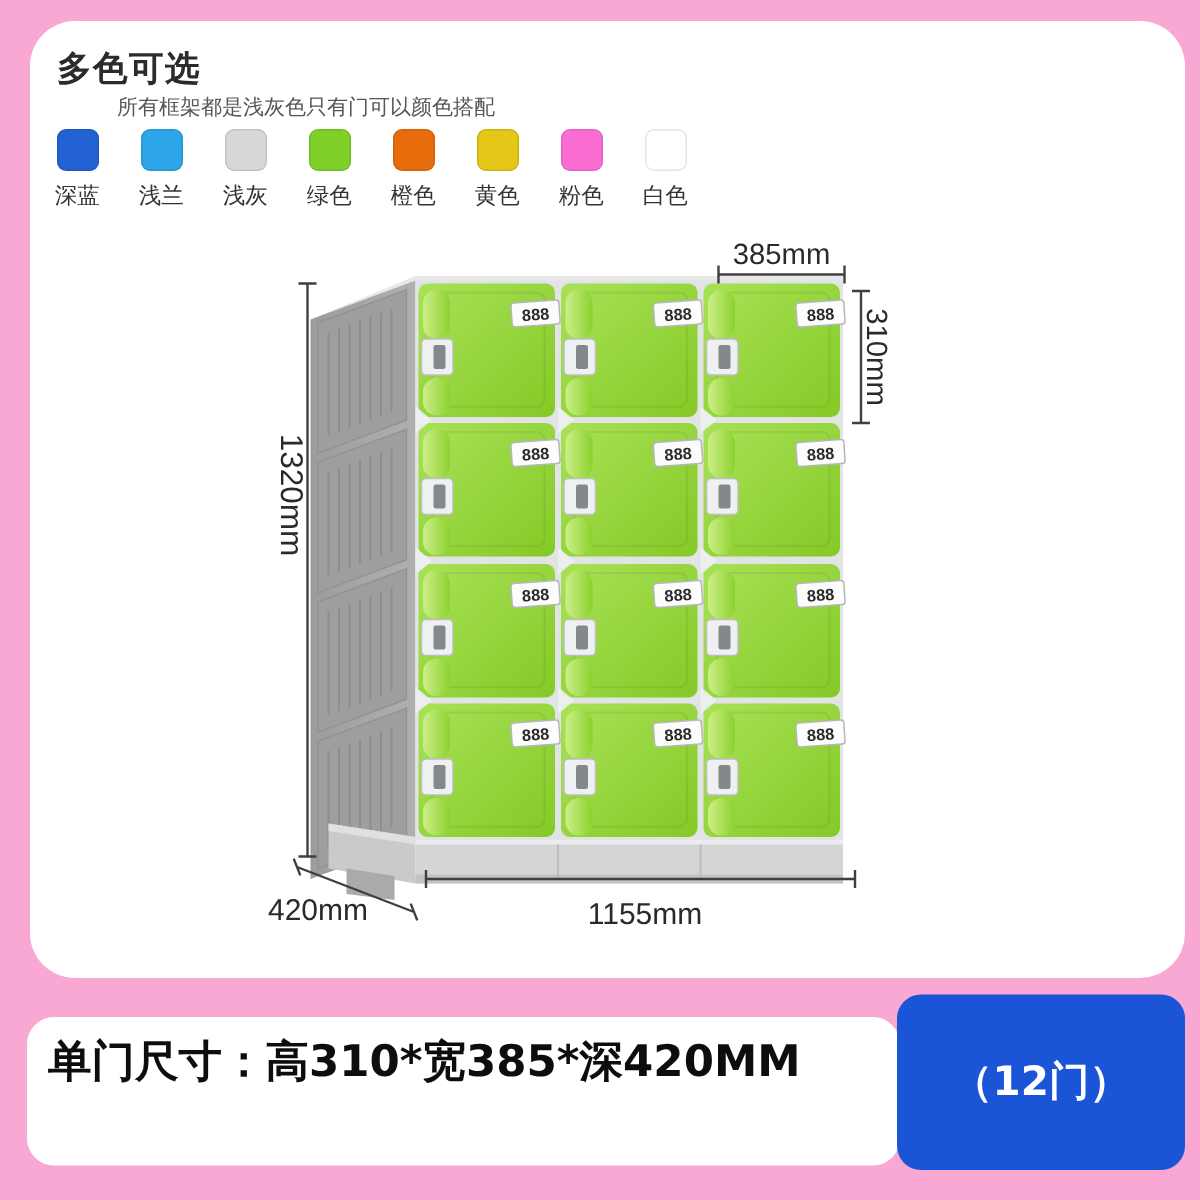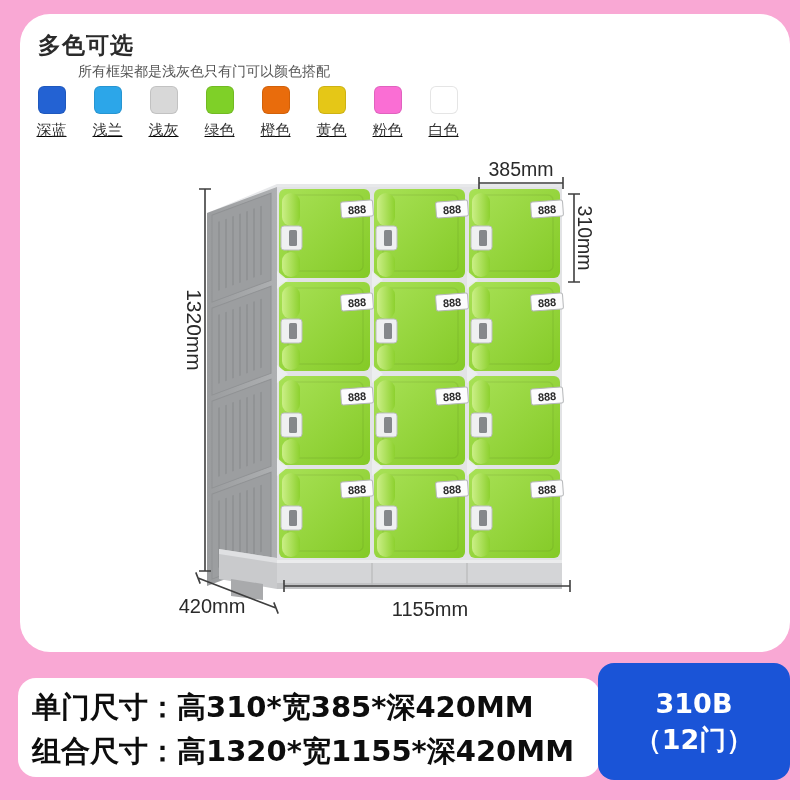--- a/index.html
+++ b/index.html
@@ -6,21 +6,21 @@
   html,body { width:800px; height:800px; }
   body { font-family:"DejaVu Sans","Liberation Sans",sans-serif; }
   .page { position:relative; width:800px; height:800px; overflow:hidden; }
   .card { position:absolute; left:20px; top:14px; width:770px; height:638px;
           background:#ffffff; border-radius:30px; }
   
   .color-title { position:absolute; left:38px; top:30px; font-size:23px;
                  font-weight:700; color:#2b2b2b; letter-spacing:1px; }
   .color-sub { position:absolute; left:38px; top:63px; font-size:14px; color:#565656;margin-left:40px; }
   .swatch-row { position:absolute; left:36px; top:86px; display:flex; gap:25px; }
-  .swatch-item { display:flex; flex-direction:column; align-items:center; min-width:31px;text-decoration:underline; }
+  .swatch-item { display:flex; flex-direction:column; align-items:center; min-width:31px; }
   .swatch { width:28px; height:28px; border-radius:6px; border:1px solid rgba(0,0,0,0.10); }
   .swatch-label { margin-top:7px; font-size:15px; color:#333; white-space:nowrap; }
   
   .locker-svg { position:absolute; left:0; top:0; width:800px; height:800px; }
   
   .spec-box { position:absolute; left:18px; top:678px; width:582px; height:99px;
               background:#ffffff; border-radius:18px; padding:7px 0 4px 14px; }
   .spec-line { font-size:29px; font-weight:700; color:#0d0d0d; line-height:44px; white-space:nowrap; }
   .model-badge { position:absolute; left:598px; top:663px; width:192px; height:117px;
                  border-radius:16px; display:flex; flex-direction:column; justify-content:center;
@@ -162,21 +162,19 @@
       <text x="187" y="330" font-size="21" text-anchor="middle" transform="rotate(90 187 330)">1320mm</text>
       <text x="521" y="176" font-size="19.5" text-anchor="middle">385mm</text>
       <text x="578" y="238" font-size="19.5" text-anchor="middle" transform="rotate(90 578 238)">310mm</text>
       <text x="212" y="613" font-size="20" text-anchor="middle">420mm</text>
       <text x="430" y="616" font-size="20" text-anchor="middle">1155mm</text>
     </g>
   </svg>
 
   <div class="spec-box">
     <div class="spec-line">单门尺寸：高310*宽385*深420MM</div>
-    <div class="spec-line">组合尺寸：高1320*宽1155*深420MM</div>
   </div>
 
   <div class="model-badge" style="background: rgb(26, 84, 215);">
-    <div>310B</div>
     <div>（12门）</div>
   </div>
 
 </div>
 
 </body></html>

